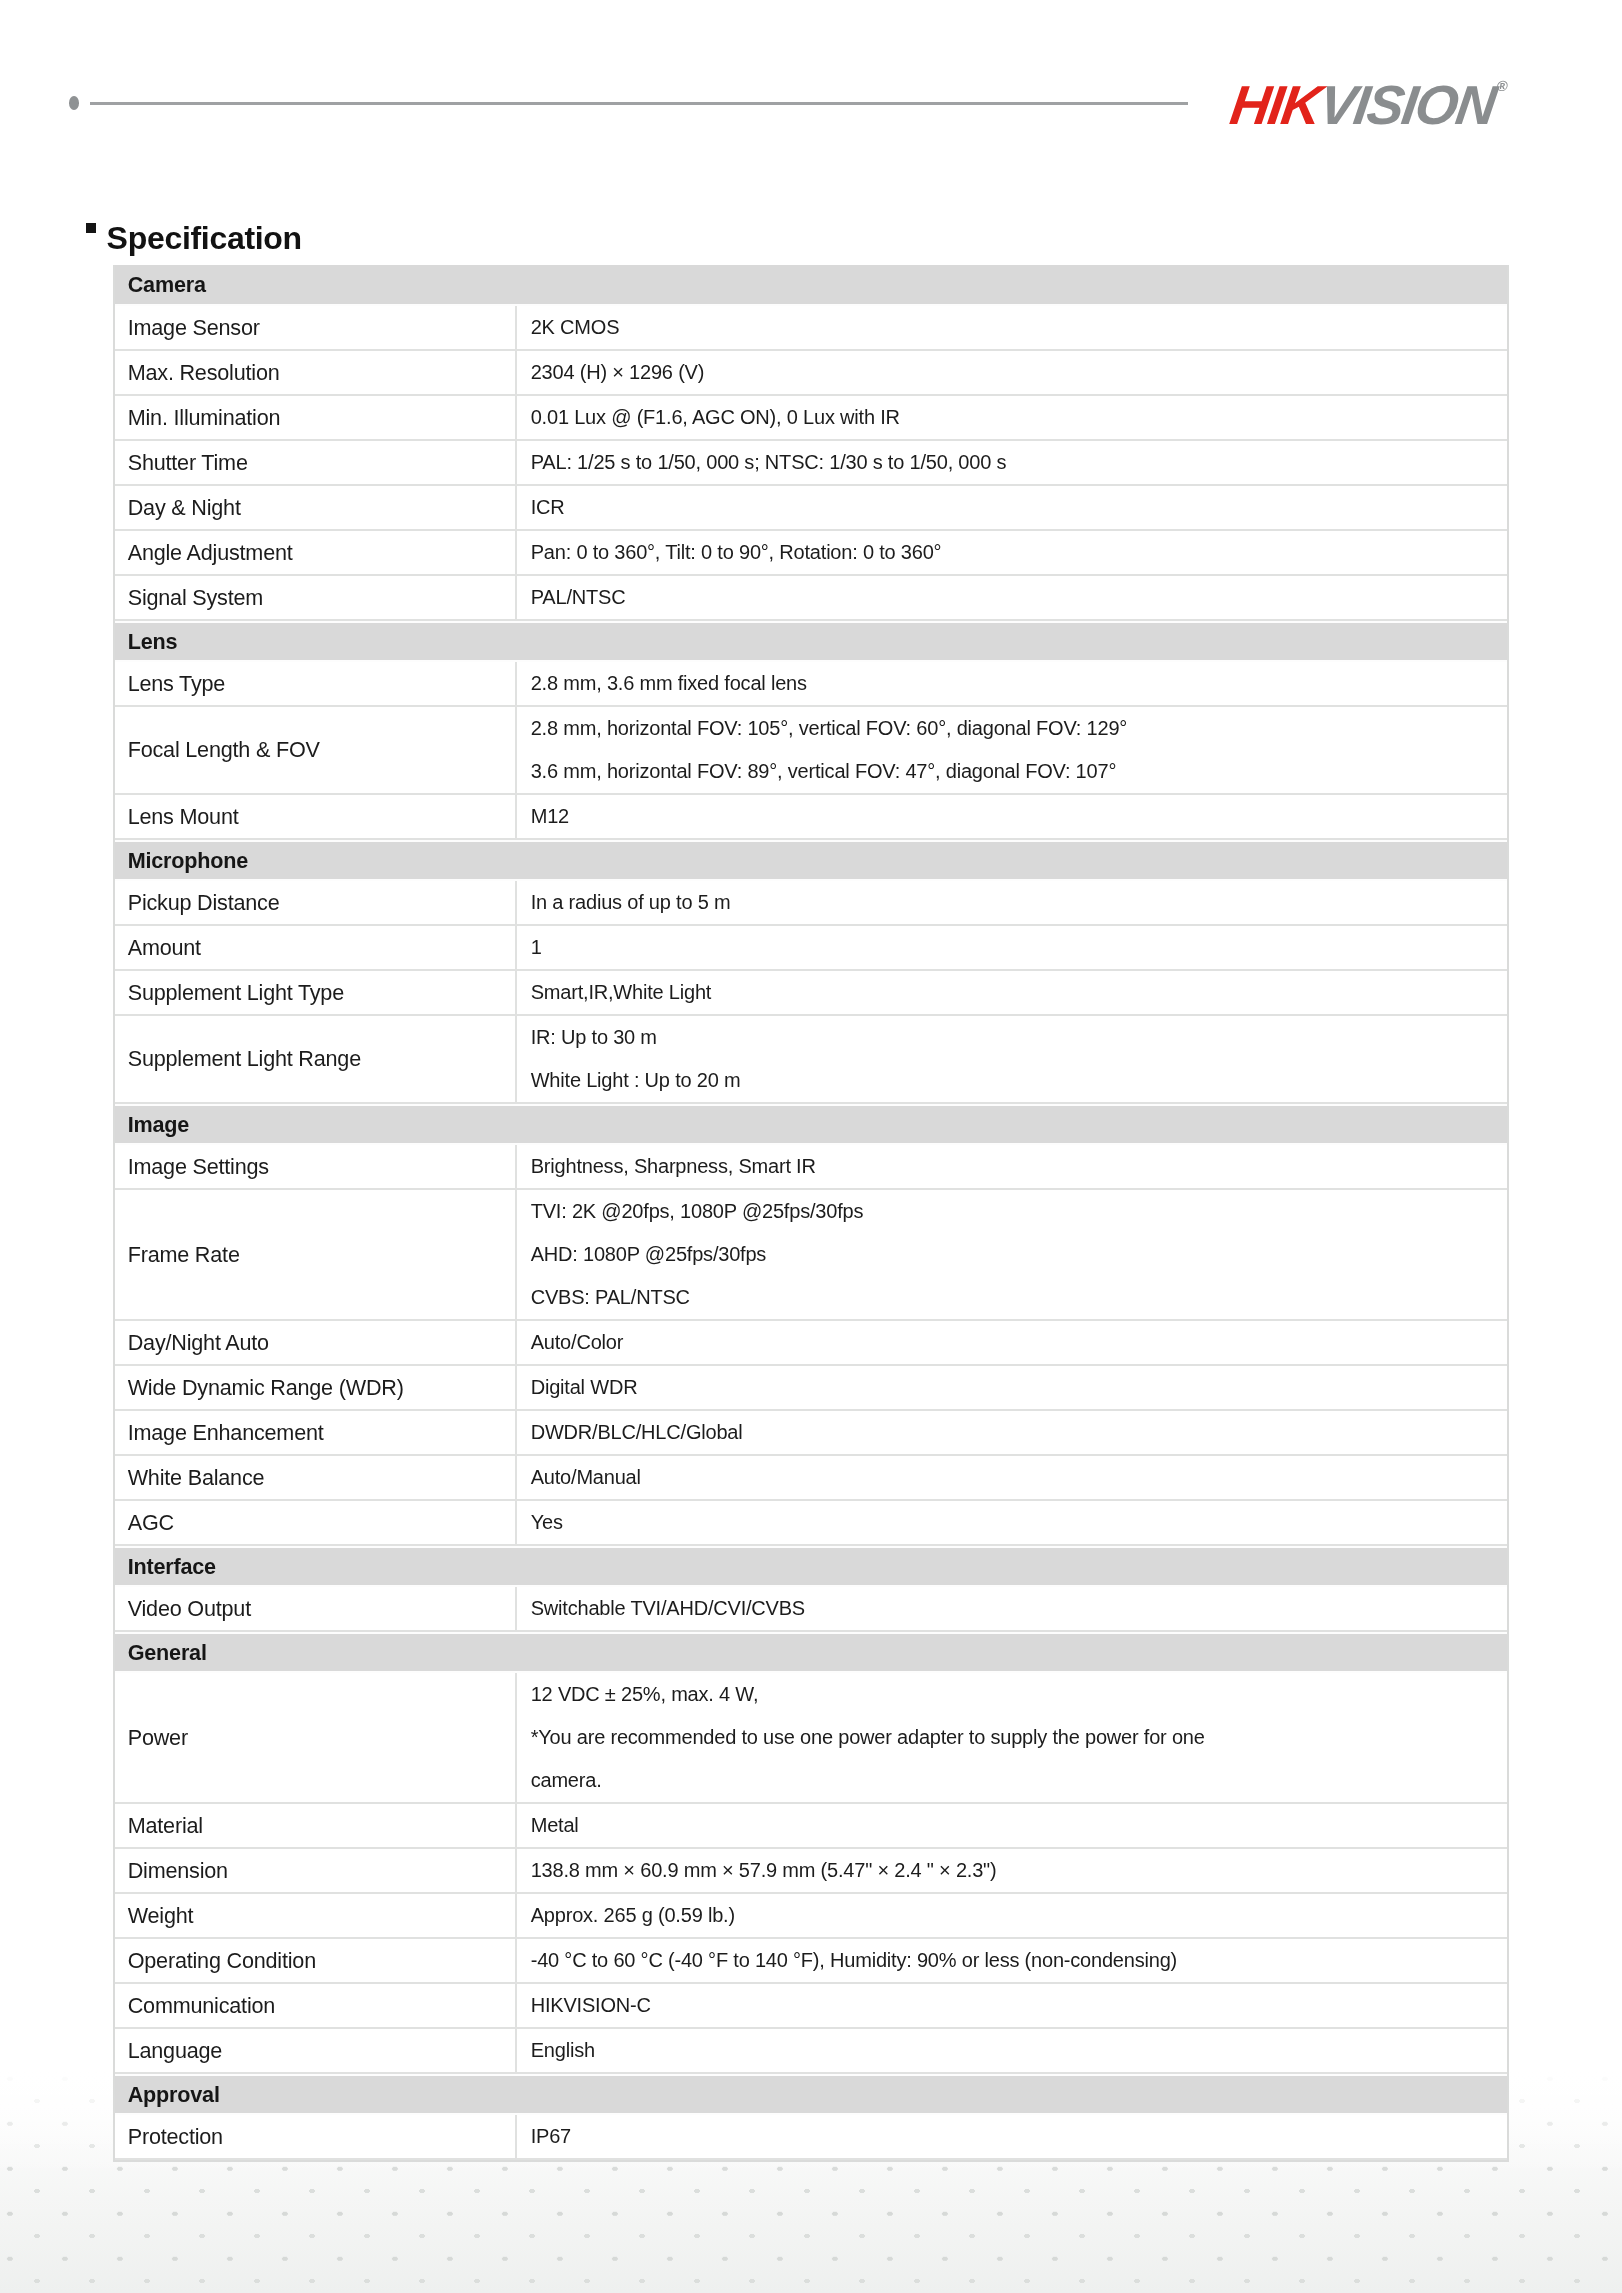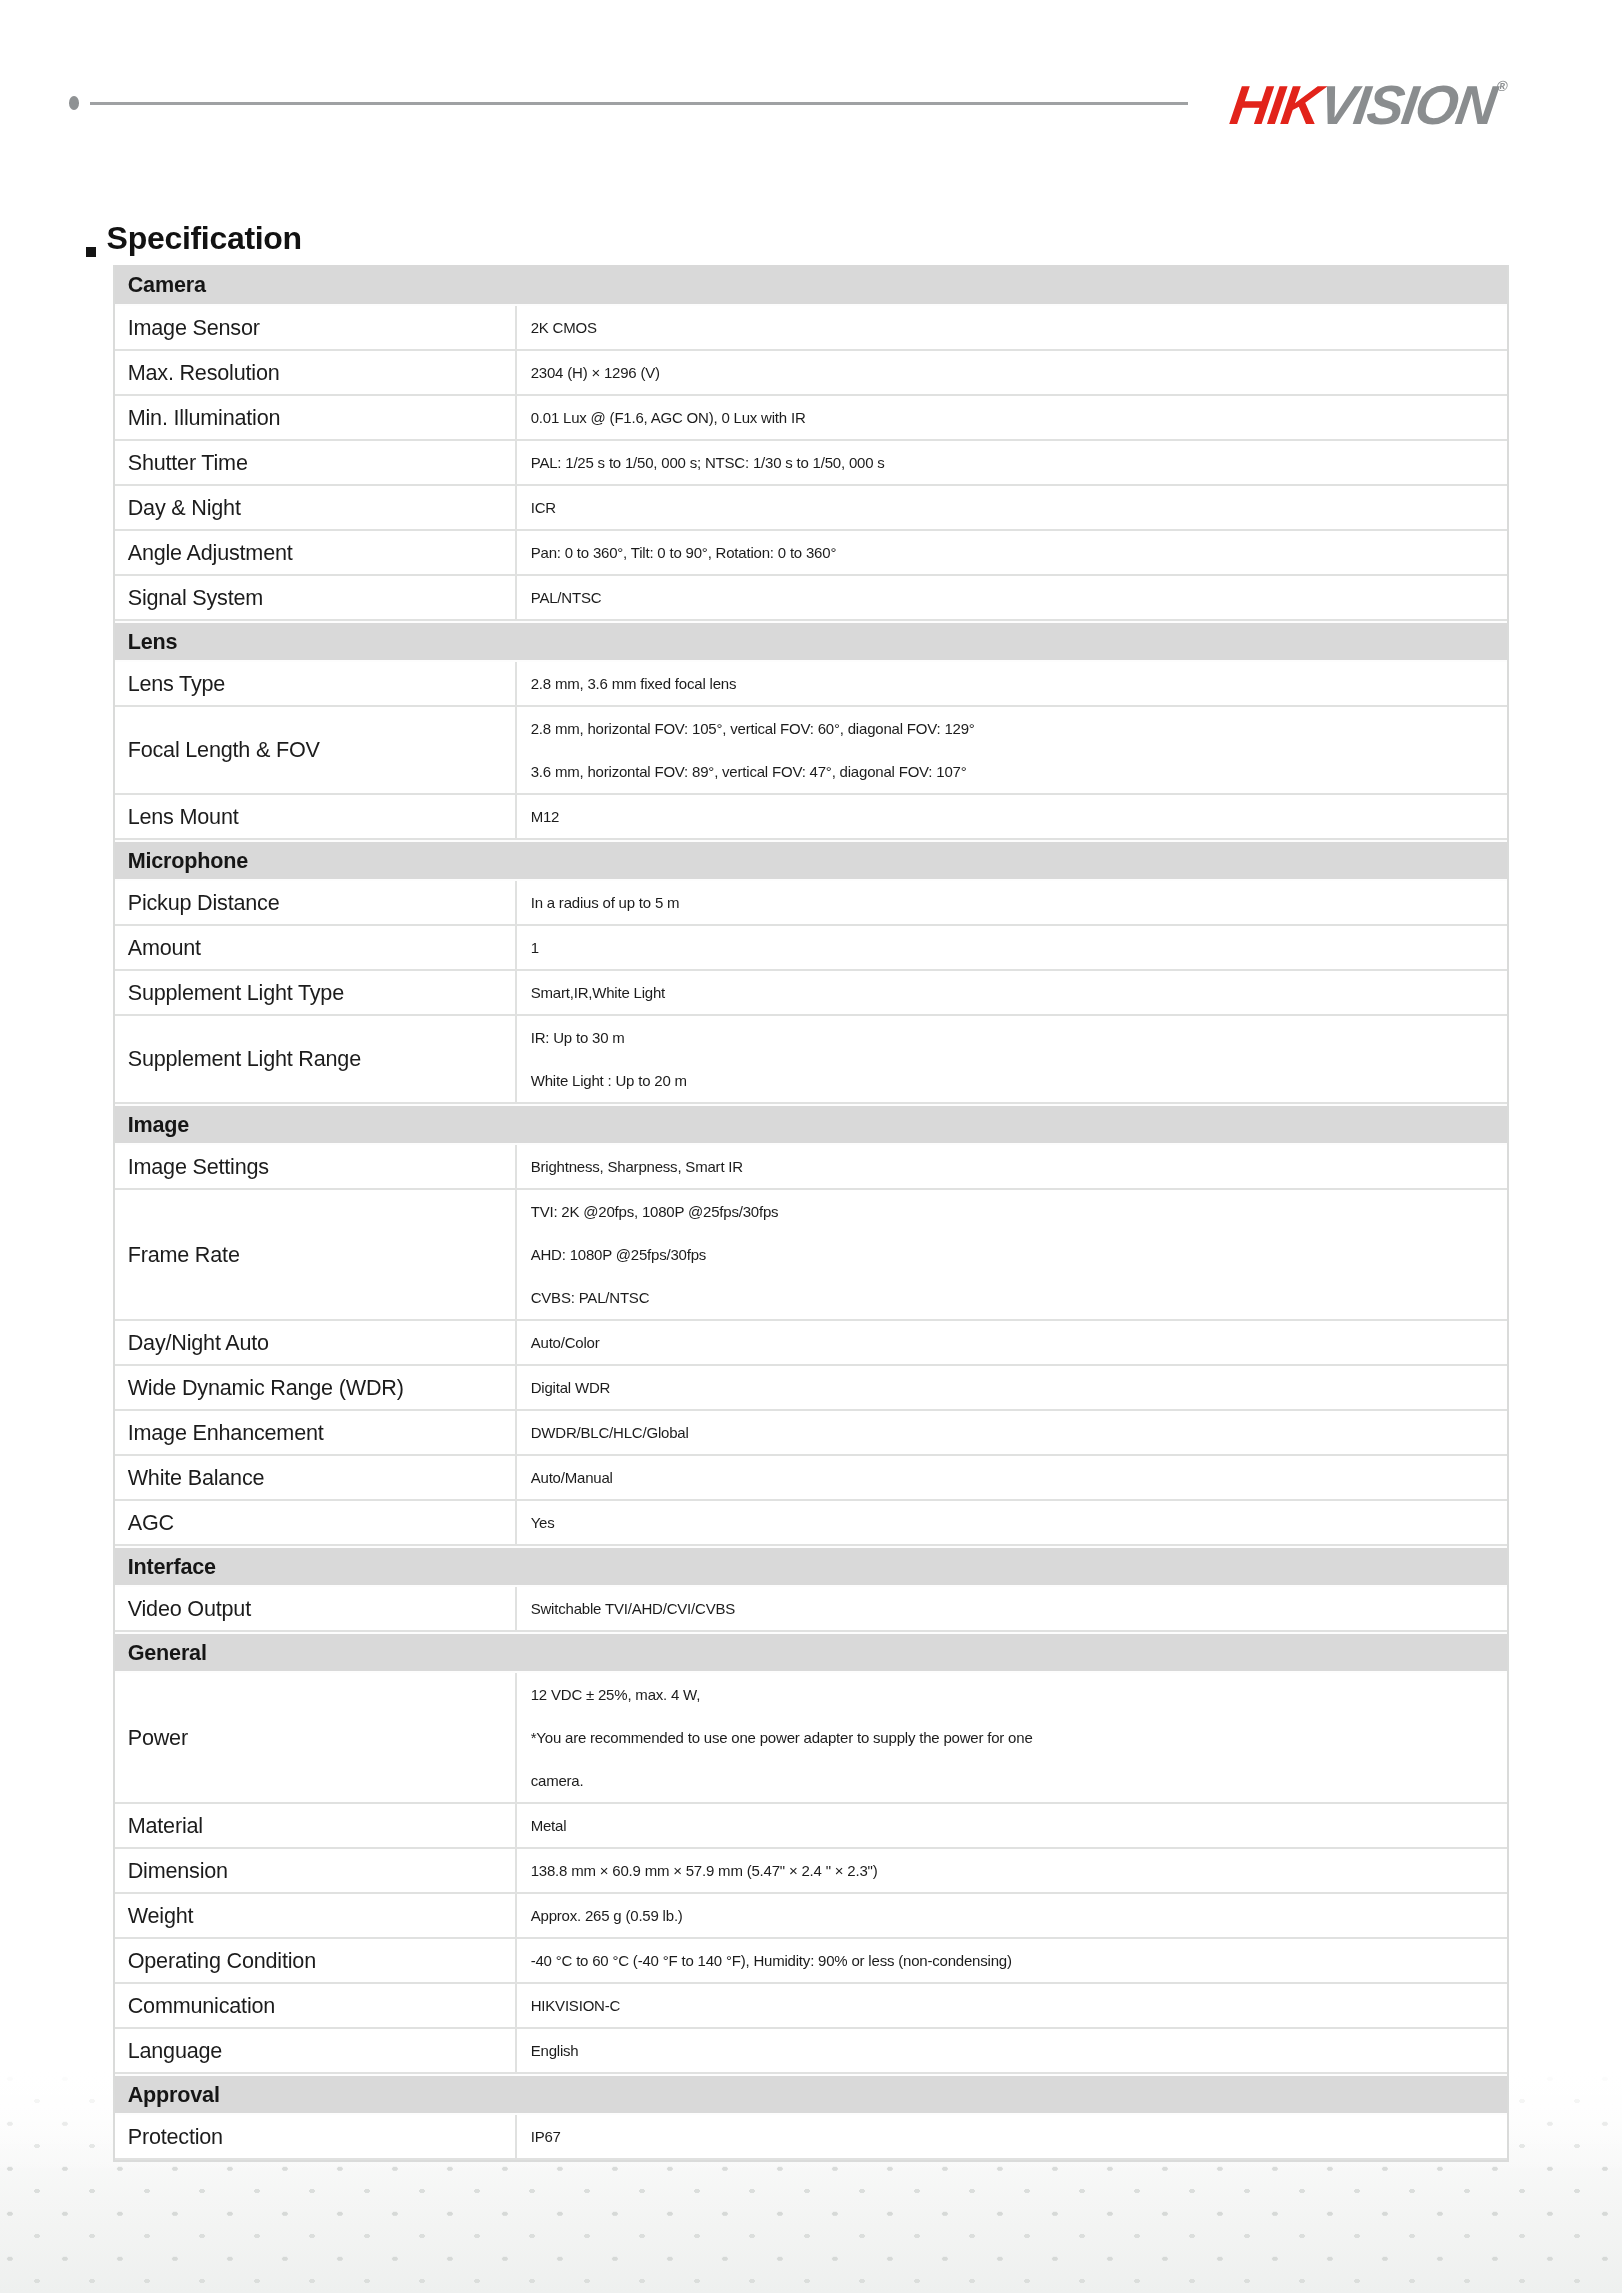--- a/index.html
+++ b/index.html
@@ -47,21 +47,21 @@
   .logo-hik{color:#e2231a;}
   .logo-vision{color:#8a8d8f;}
   .logo-reg{
     font-size:14.7px;font-style:normal;color:#8a8d8f;
     vertical-align:33px;letter-spacing:0;
   }
 
   
   .title{
     position:absolute;left:86px;top:220px;z-index:3;
-    display:flex;align-items:flex-end;gap:10.8px;
+    display:flex;align-items:flex-start;gap:10.8px;
   }
   .title-bullet{width:9.8px;height:9.8px;background:#141414;display:inline-block;margin-top:2.9px;}
   .title h1{margin:0;font-size:32px;font-weight:700;color:#121212;letter-spacing:-0.3px;}
 
   
   .spec-table{
     position:absolute;left:113px;top:265px;width:1396px;z-index:2;
     box-sizing:border-box;background:#e5e5e5;
     border-left:2px solid #dadbda;border-right:2px solid #dadbda;border-bottom:2px solid #dadbda;
   }
@@ -78,21 +78,21 @@
   }
   .cell-label{
     width:402px;min-width:402px;box-sizing:border-box;
     padding:0 11.8px 0 12.7px;border-right:2px solid #e0e1e0;
     display:flex;align-items:center;
     font-size:21.6px;letter-spacing:-0.2px;color:#1c1c1c;text-align:right;
   }
   .cell-value{
     flex:1;box-sizing:border-box;padding:0 11.8px 0 13.7px;
     display:flex;flex-direction:column;justify-content:center;
-    font-size:15px;letter-spacing:-0.2px;color:#1c1c1c;
+    font-size:20px;letter-spacing:-0.2px;color:#1c1c1c;
   }
   .val-line{height:43px;line-height:43px;white-space:nowrap;}
 </style>
 </head>
 <body>
 
 <div class="page">
 
   <div class="bottom-texture"></div>
   <div class="texture-fade"></div>

